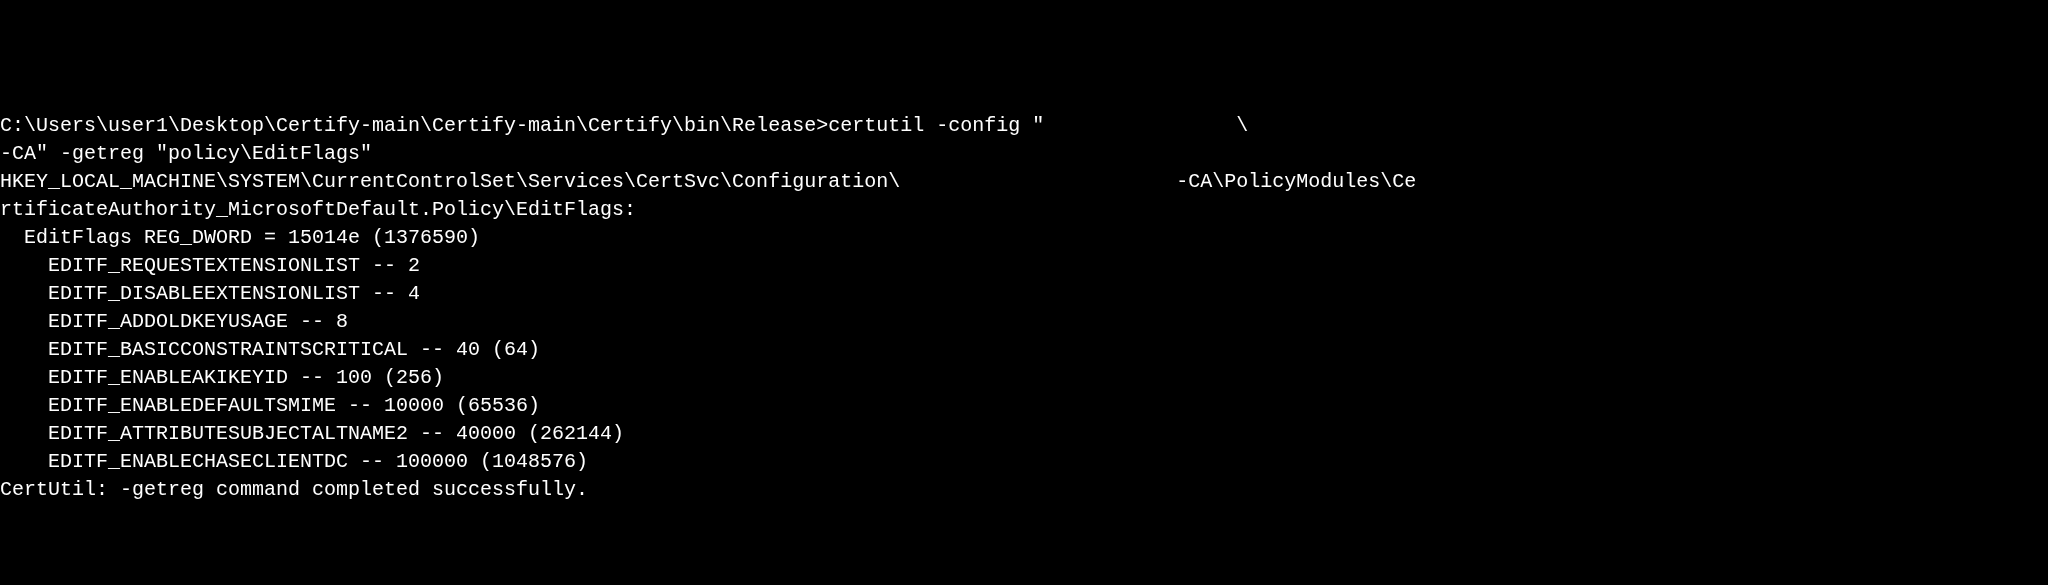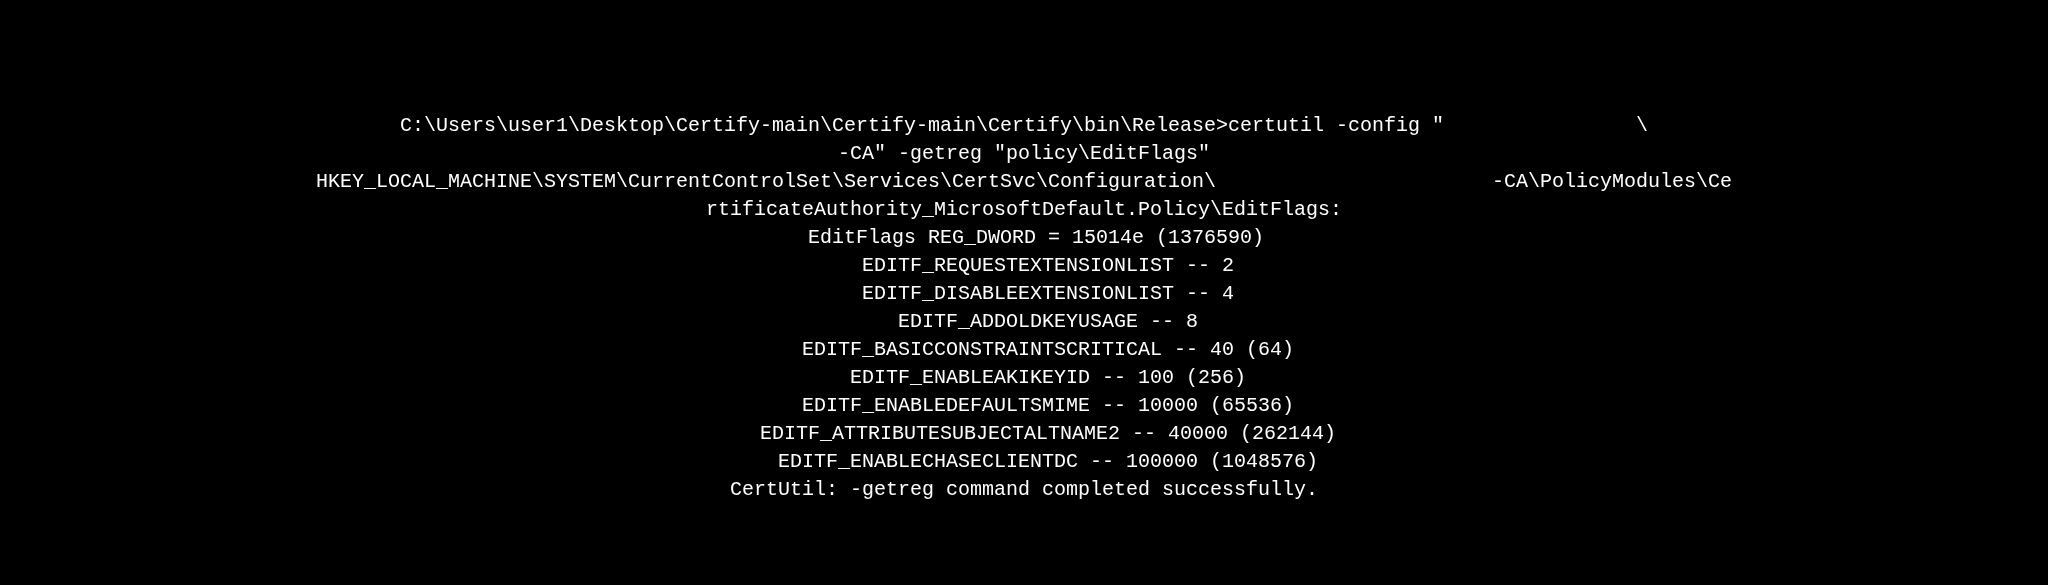--- a/index.html
+++ b/index.html
@@ -17,21 +17,20 @@
       white-space: pre;
       width: 2048px;
       height: 585px;
       overflow: hidden;
     }
     .terminal {
       padding: 0;
     }
     .line {
       display: block;
-      text-align: center;
     }
   </style>
 </head>
 <body>
 
 
 
 <div class="terminal"><span class="line">C:\Users\user1\Desktop\Certify-main\Certify-main\Certify\bin\Release&gt;certutil -config "                \</span><span class="line">-CA" -getreg "policy\EditFlags"</span><span class="line">HKEY_LOCAL_MACHINE\SYSTEM\CurrentControlSet\Services\CertSvc\Configuration\                       -CA\PolicyModules\Ce</span><span class="line">rtificateAuthority_MicrosoftDefault.Policy\EditFlags:</span><span class="line"></span><span class="line">  EditFlags REG_DWORD = 15014e (1376590)</span><span class="line">    EDITF_REQUESTEXTENSIONLIST -- 2</span><span class="line">    EDITF_DISABLEEXTENSIONLIST -- 4</span><span class="line">    EDITF_ADDOLDKEYUSAGE -- 8</span><span class="line">    EDITF_BASICCONSTRAINTSCRITICAL -- 40 (64)</span><span class="line">    EDITF_ENABLEAKIKEYID -- 100 (256)</span><span class="line">    EDITF_ENABLEDEFAULTSMIME -- 10000 (65536)</span><span class="line">    EDITF_ATTRIBUTESUBJECTALTNAME2 -- 40000 (262144)</span><span class="line">    EDITF_ENABLECHASECLIENTDC -- 100000 (1048576)</span><span class="line">CertUtil: -getreg command completed successfully.</span></div>
 
 

